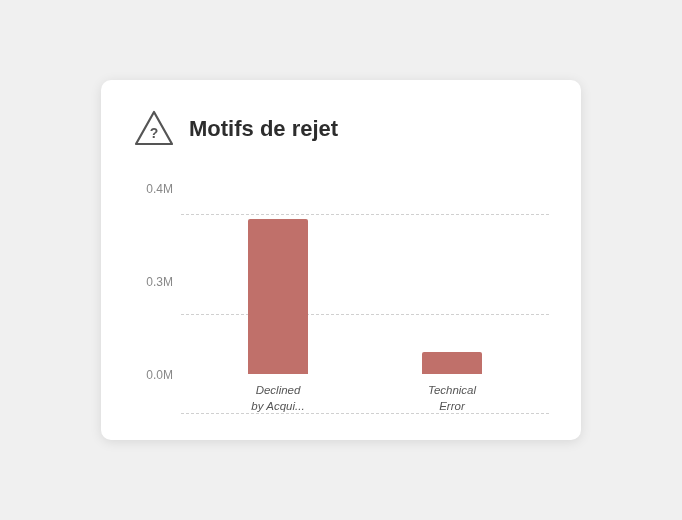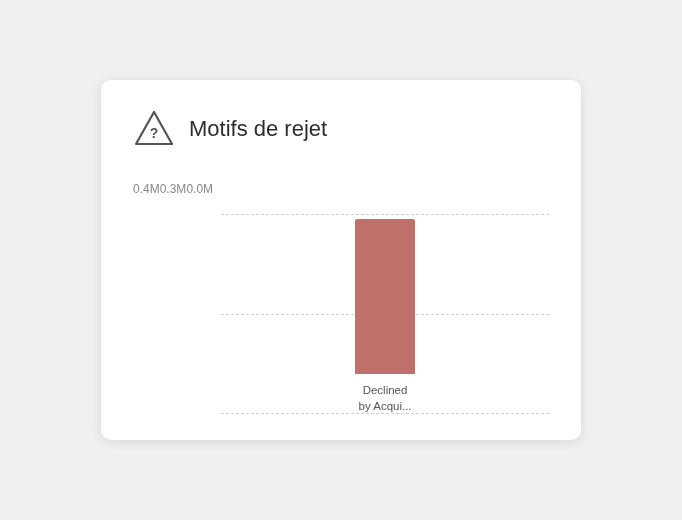--- a/index.html
+++ b/index.html
@@ -31,36 +31,36 @@
     }
 
     .header-icon {
       width: 42px;
       height: 42px;
       flex-shrink: 0;
     }
 
     .card-title {
       font-size: 22px;
-      font-weight: 400;
+      font-weight: 700;
       color: #2d2d2d;
     }
 
     .chart-area {
       display: flex;
       flex-direction: row;
       align-items: flex-end;
       gap: 0;
       height: 240px;
       position: relative;
     }
 
     .y-axis {
       display: flex;
-      flex-direction: row;
+      flex-direction: column;
       justify-content: space-between;
       height: 200px;
       align-self: flex-start;
       margin-top: 8px;
       margin-right: 8px;
       min-width: 40px;
     }
 
     .y-label {
       font-size: 12px;
@@ -98,20 +98,21 @@
       justify-content: space-around;
       height: 100%;
       padding: 0 10px;
     }
 
     .bar-group {
       display: flex;
       flex-direction: column;
       align-items: center;
       gap: 0;
+      font-style: italic;
     }
 
     .bar {
       background: #c0706a;
       border-radius: 2px 2px 0 0;
       width: 60px;
     }
 
     .bar-label {
       margin-top: 8px;
@@ -147,16 +148,20 @@
         <div class="grid-line"></div>
         <div class="grid-line"></div>
         <div class="grid-line"></div>
       </div>
       <div class="bars-container">
 
       <div class="bar-group">
             <div class="bar" style="height: 155px; background: rgb(192, 112, 106);"></div>
             <div class="bar-label">Declined<br>by Acqui...</div>
           </div>
+          <div class="bar-group">
+            <div class="bar" style="height: 22px; background: rgb(192, 112, 106);"></div>
+            <div class="bar-label">Technical<br>Error</div>
+          </div>
         </div>
     </div>
   </div>
 </div>
 
 </body></html>

